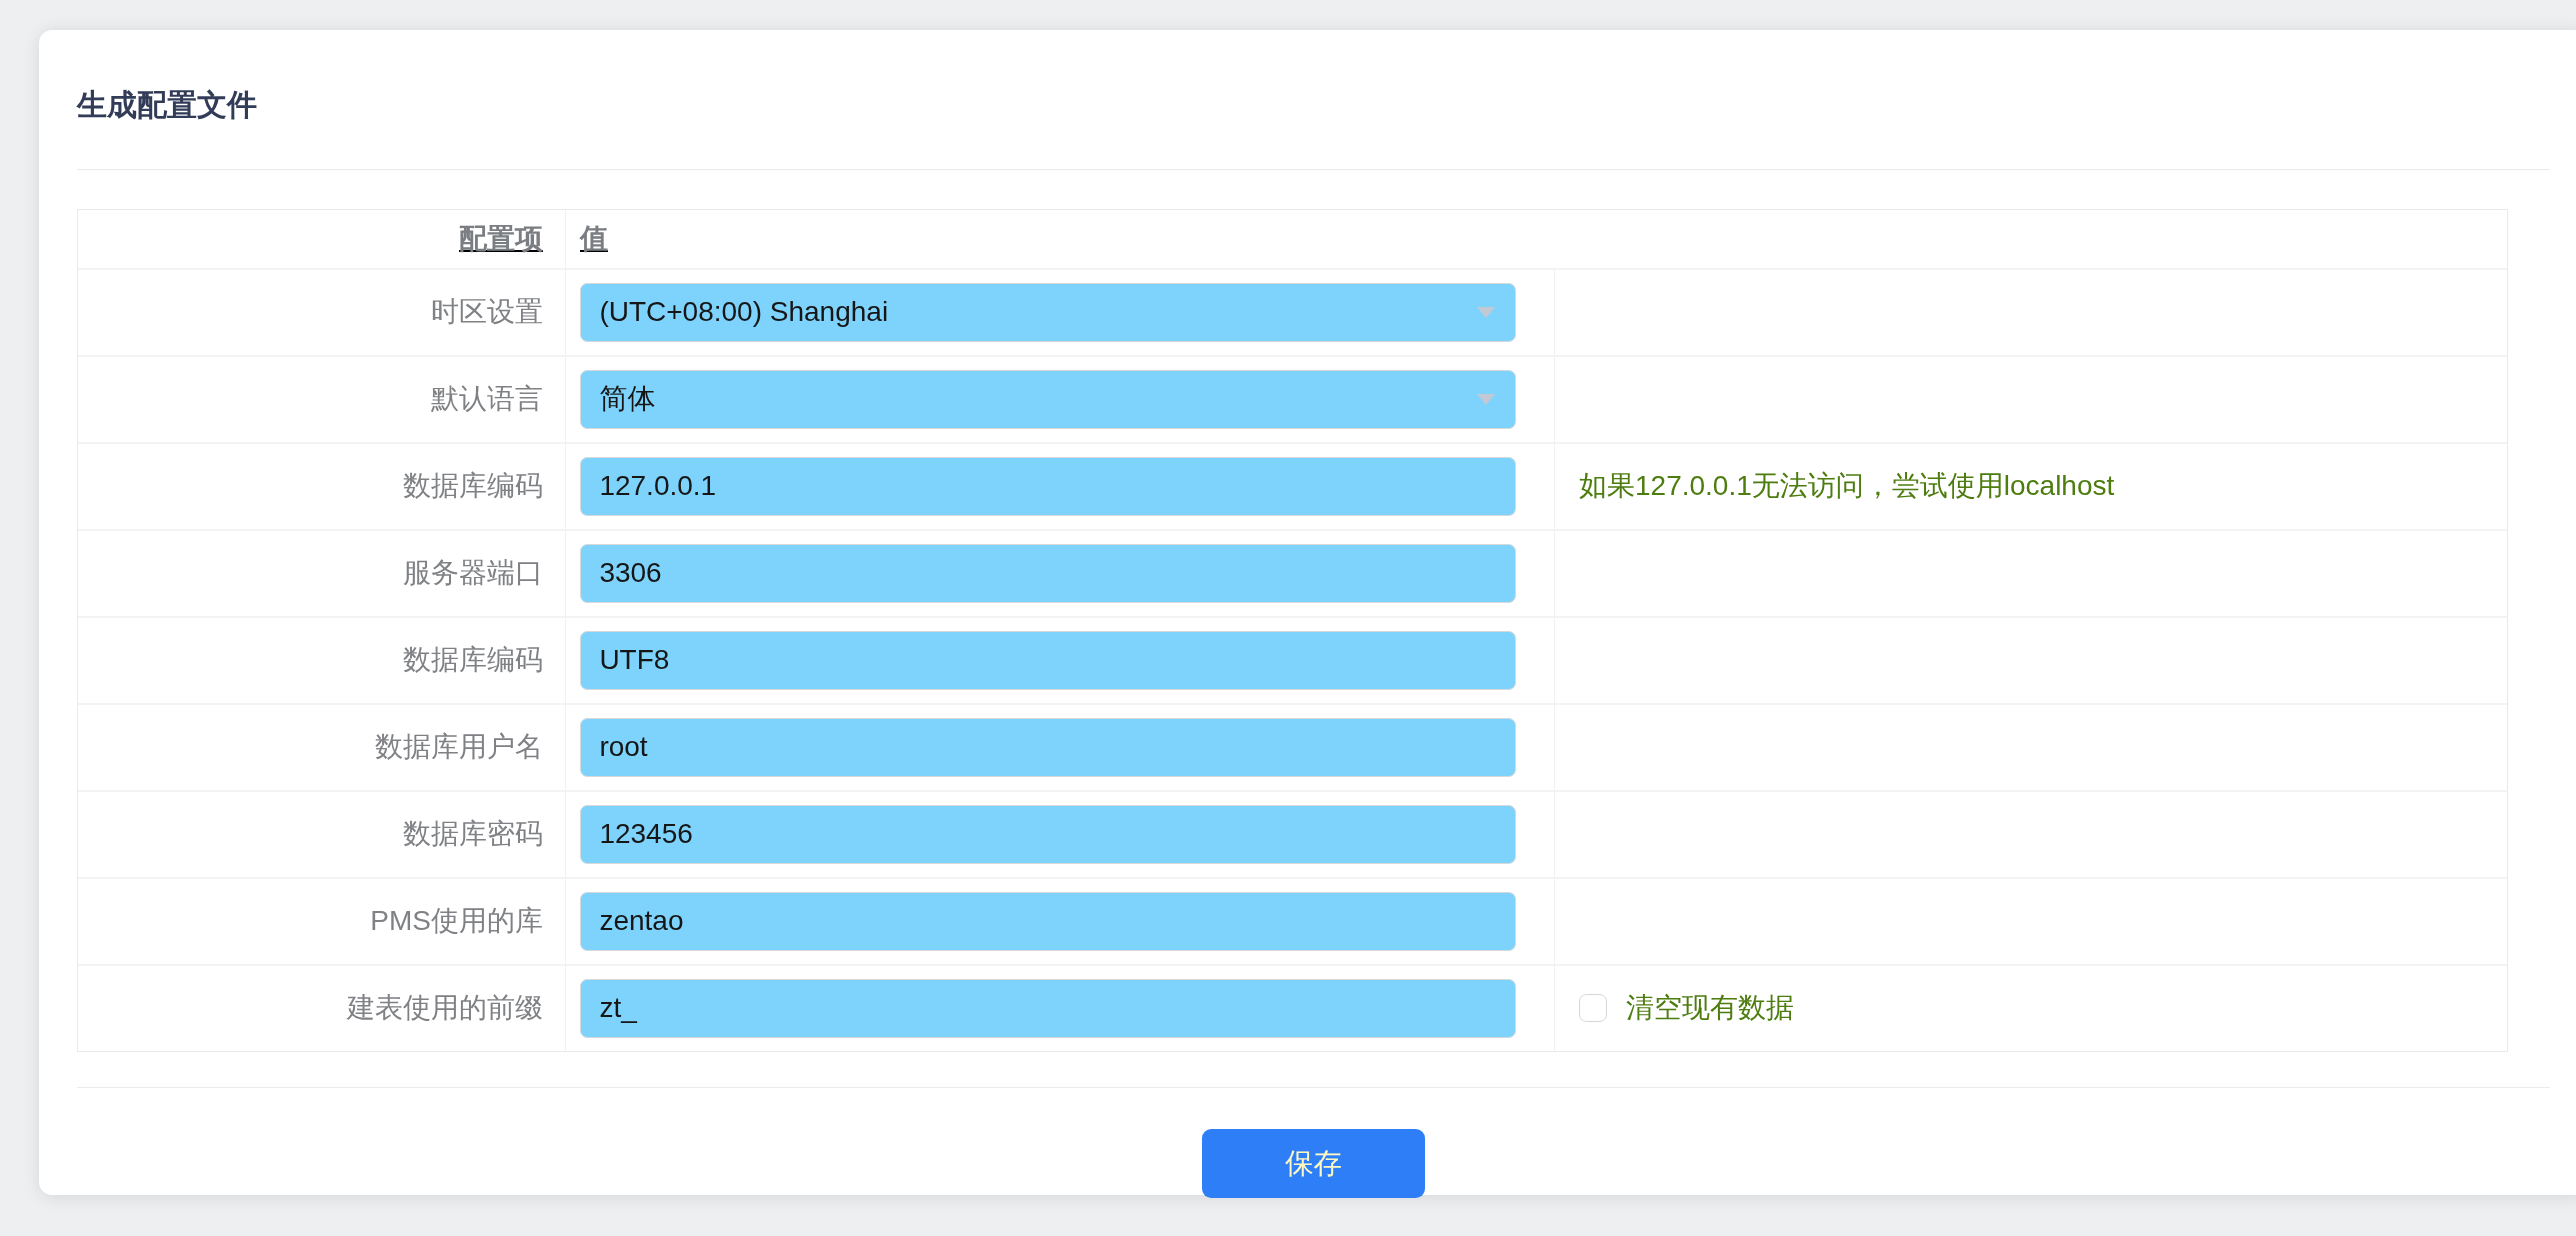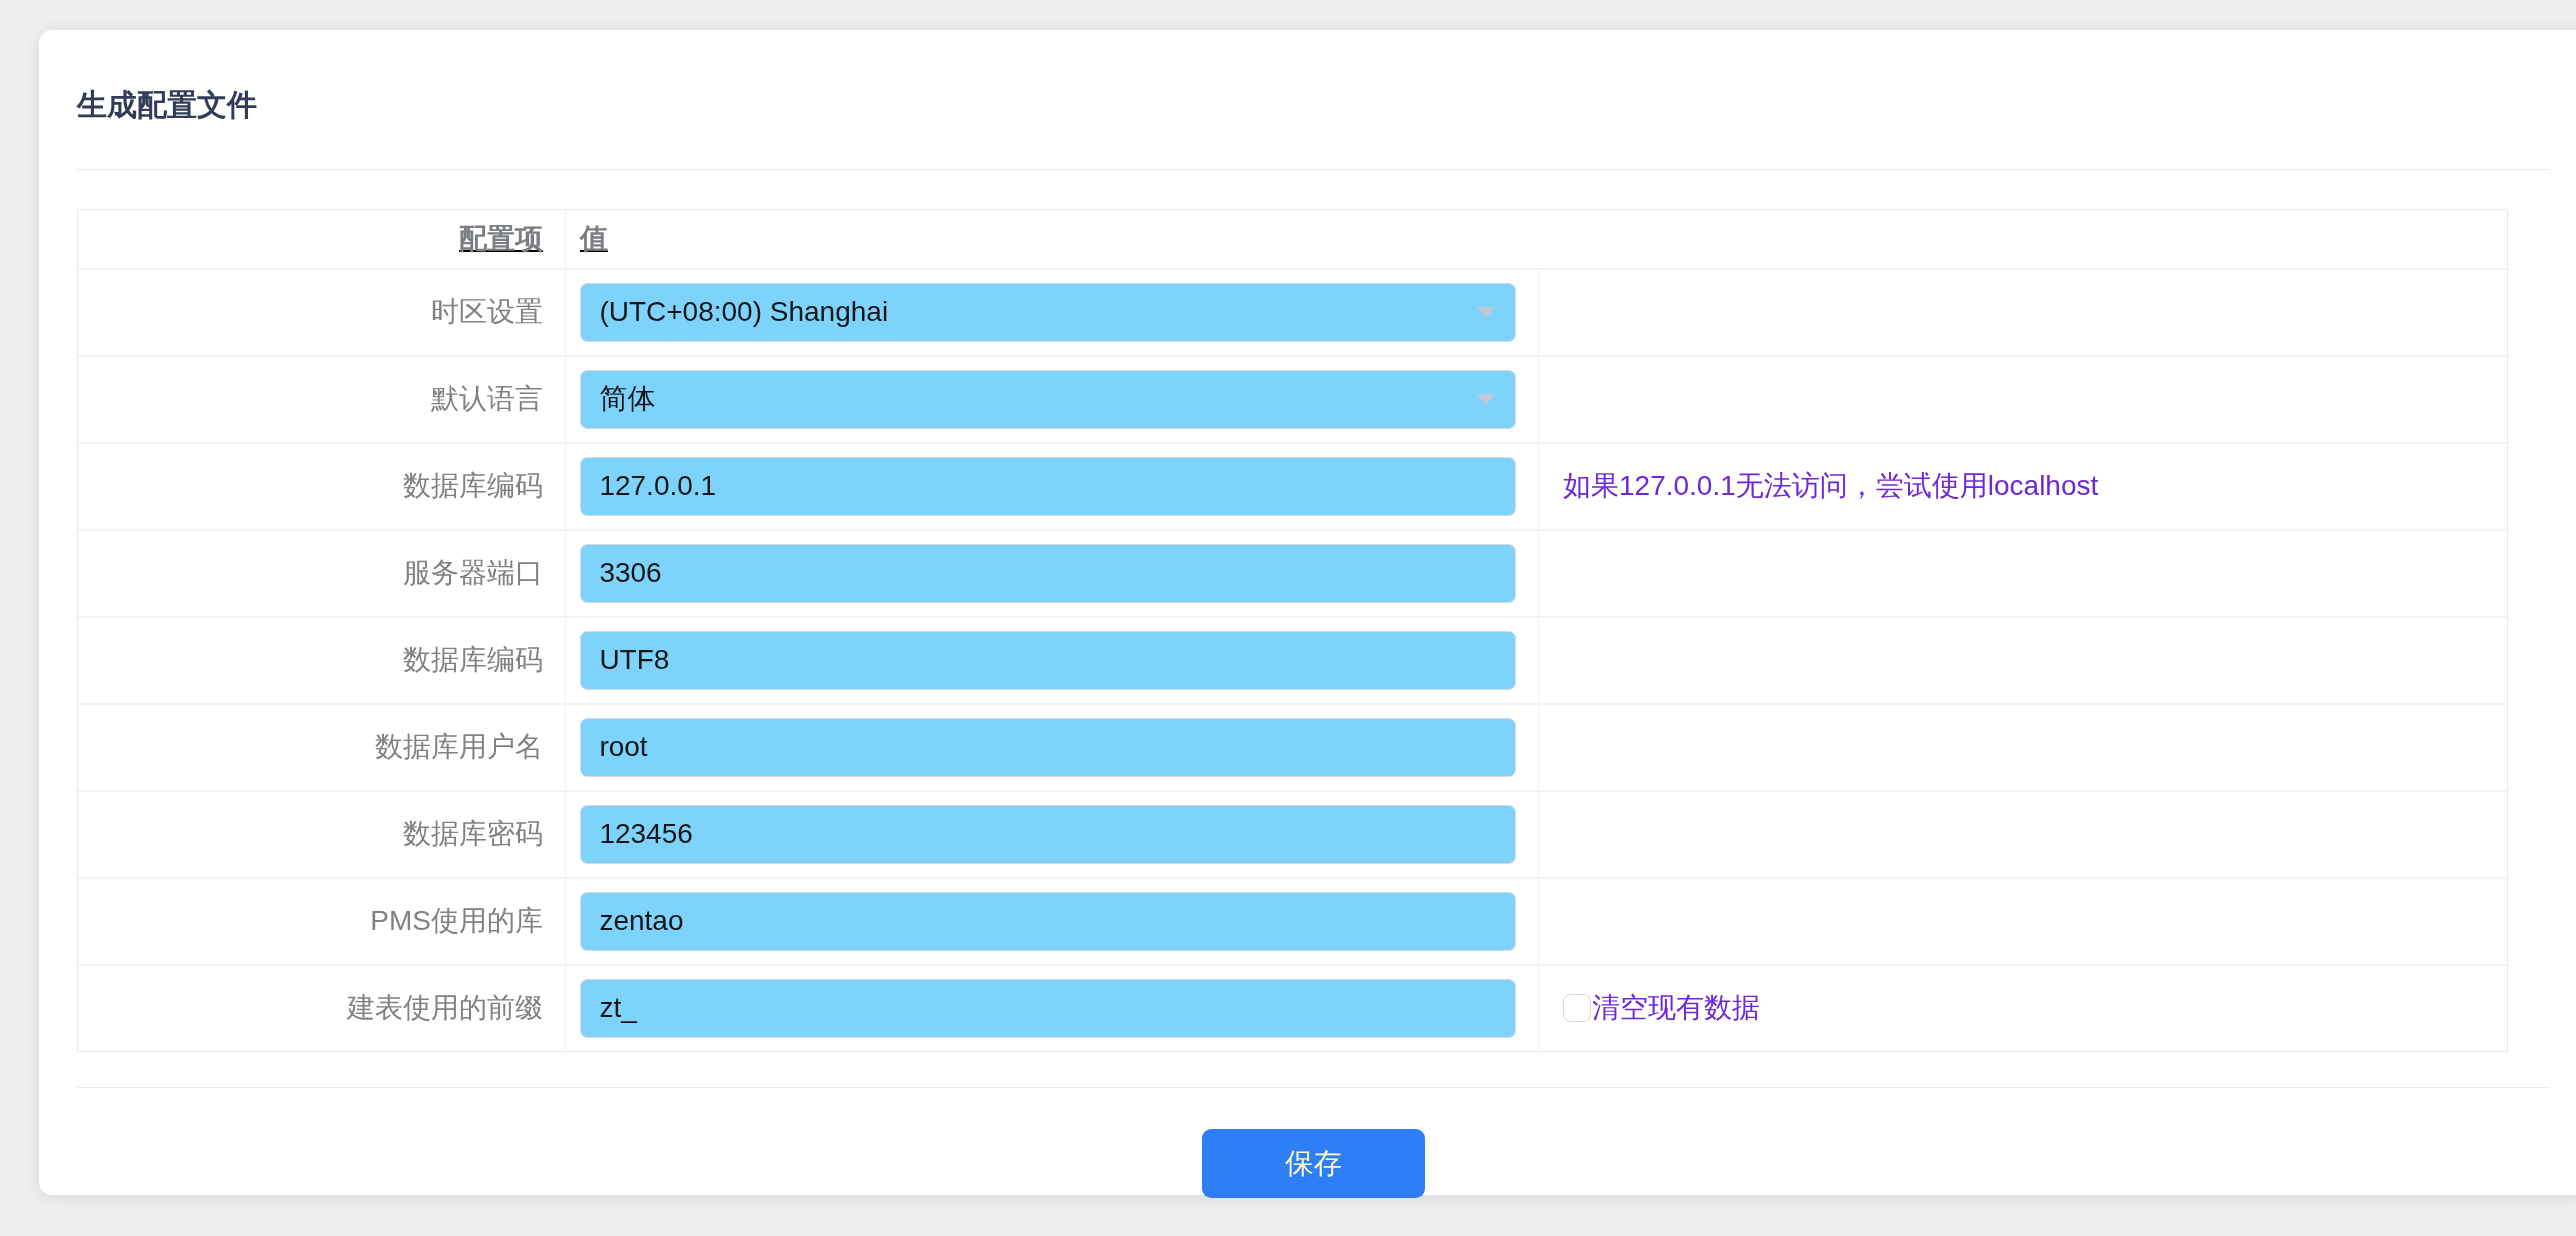--- a/index.html
+++ b/index.html
@@ -51,21 +51,21 @@
     padding-right: 22px;
     font-size: 28px;
     font-weight: normal;
     color: #7f8184;
     text-align: right;
   }
   .td-value, .td-note {
     border-left: 1.8px solid #f0f1f3;
   }
   .td-value { padding: 13px 22px 13px 14px; }
-  .td-note  { padding-left: 24px; font-size: 28px; color: #6d28d9; }
+  .td-note  { padding-left: 24px; font-size: 28px; color: #4d7c0f; margin-left: 16px; }
   .header-row .td { font-size: 28px; font-weight: bold; color: #7a7d81; }
   .header-row .td-value { padding: 0 0 0 14px; }
   .data-row { height: 87px; }
   .control {
     width: 100%;
     height: 59px;
     border: 1.8px solid #d6d8db;
     border-radius: 7.4px;
     background: #7dd3fc;
     font-size: 28px;
@@ -83,21 +83,21 @@
   }
   .caret {
     width: 0; height: 0;
     border-left: 9.2px solid transparent;
     border-right: 9.2px solid transparent;
     border-top: 11px solid #c3c9d4;
   }
   .checkbox-wrap {
     display: flex;
     align-items: center;
-    gap: 1px;
+    gap: 19px;
   }
   .checkbox {
     width: 28px; height: 28px;
     border: 1.8px solid #d4d7da;
     border-radius: 7.4px;
     background: #ffffff;
     cursor: pointer;
     flex: 0 0 auto;
   }
   .footer-divider { margin-top: 35px; }

